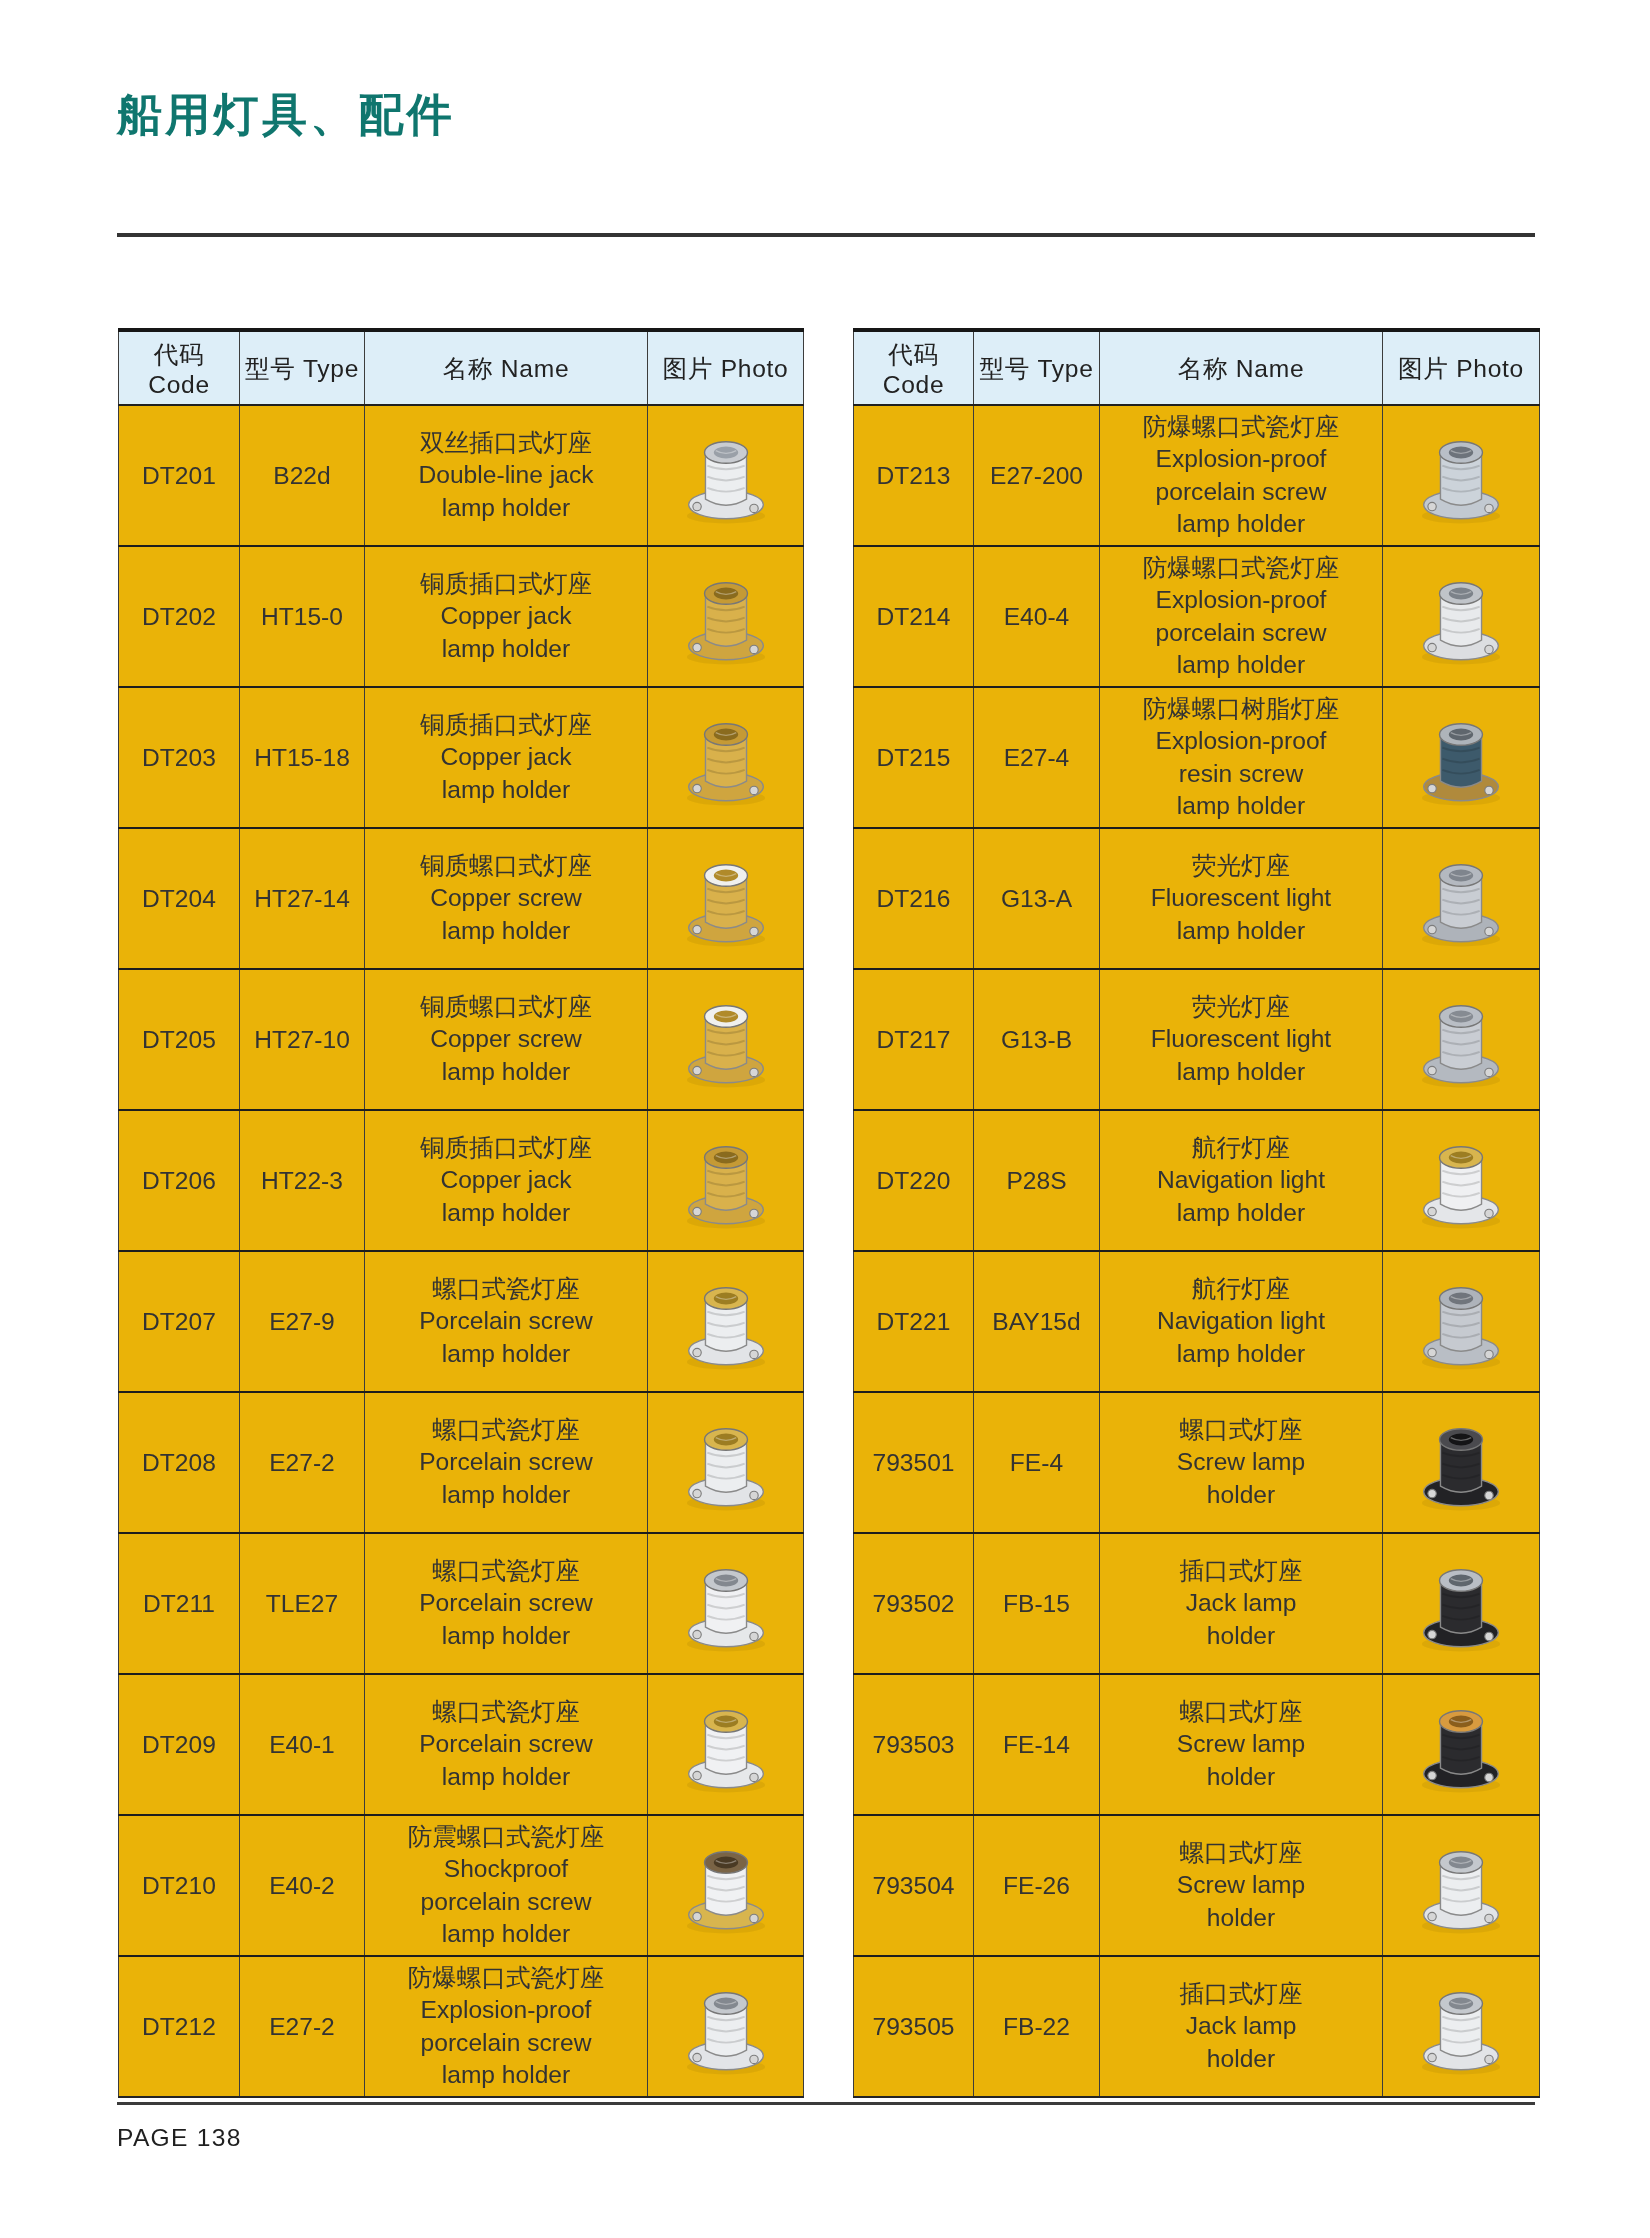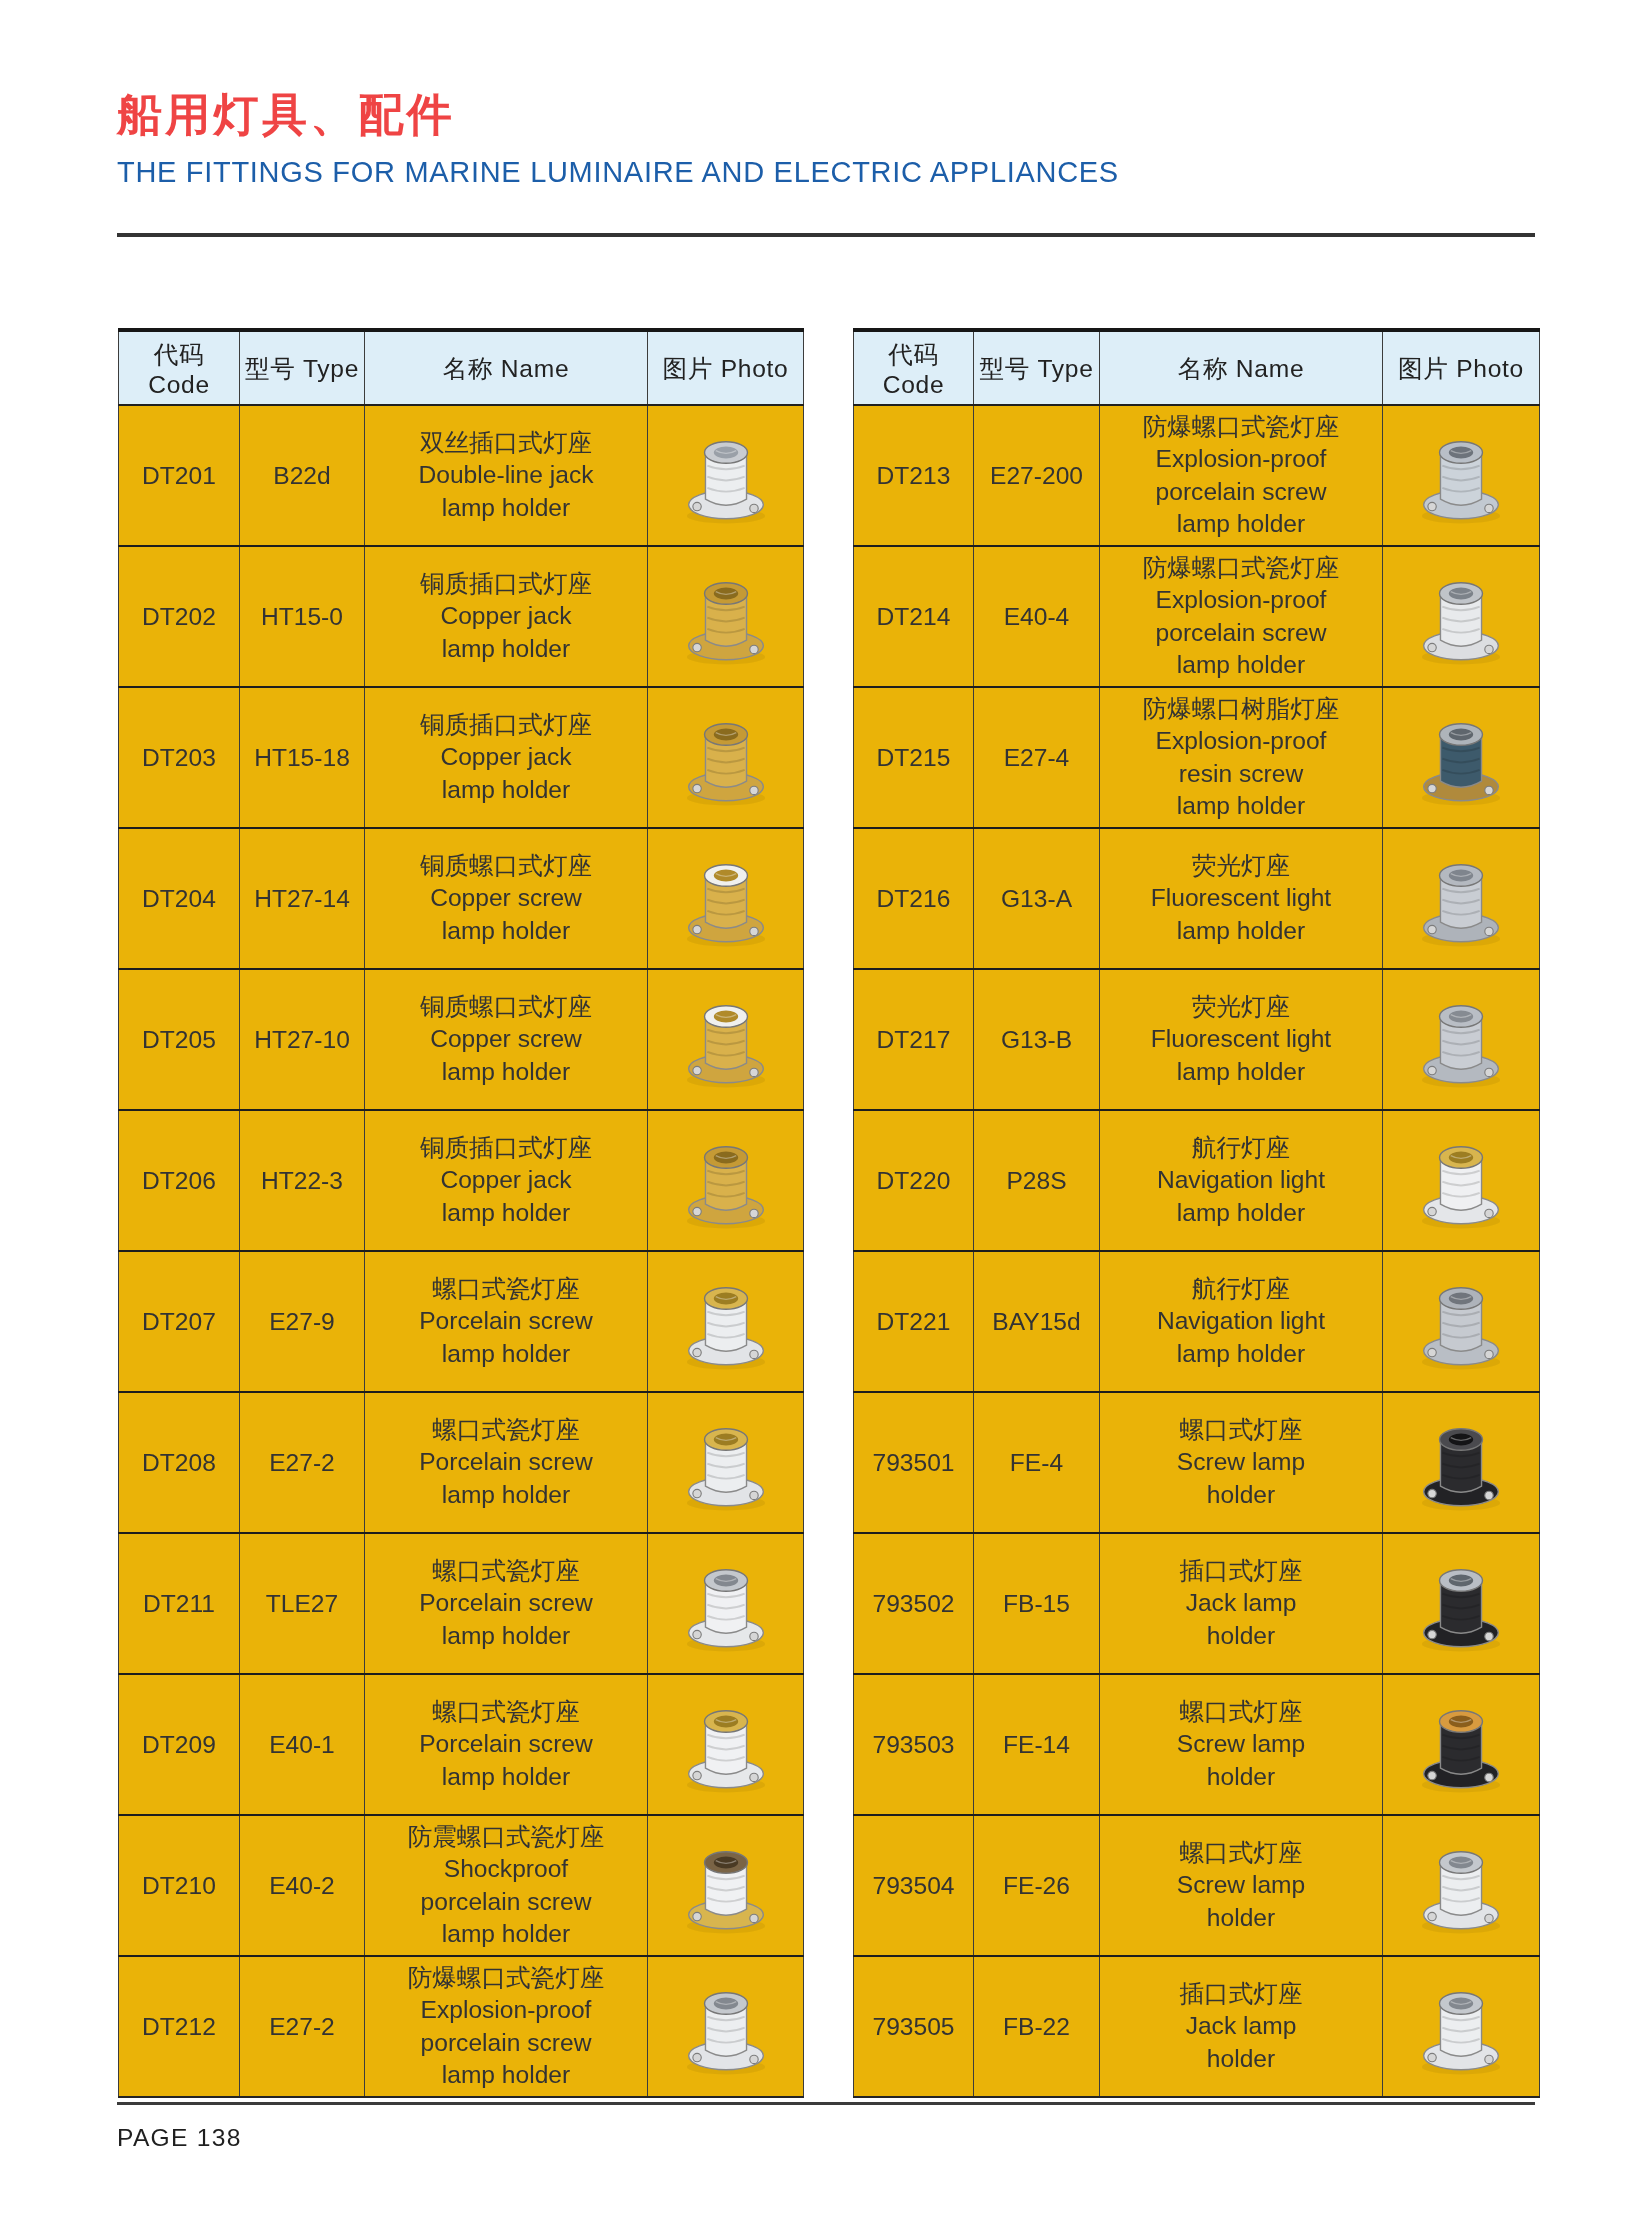--- a/index.html
+++ b/index.html
@@ -6,21 +6,21 @@
   body{
     width:1650px;height:2239px;position:relative;overflow:hidden;
     font-family:"Liberation Sans","DejaVu Sans",sans-serif;
     -webkit-font-smoothing:antialiased;
   }
   .page{position:absolute;inset:0;background:#ffffff;}
 
   .title-cn{
     position:absolute;left:117px;top:92px;
     font-size:45px;font-weight:700;letter-spacing:3.3px;line-height:1;
-    color:#ef4444;
+    color:#0f766e;
   }
   .title-en{
     position:absolute;left:117px;top:158px;
     font-size:29px;font-weight:400;letter-spacing:0.7px;line-height:1;
     color:#1c5ea9;
   }
   .rule{position:absolute;left:117px;width:1418px;background:#3b3b3b;}
   .rule.top{top:233px;height:4px;background:#343434;}
   .rule.bottom{top:2102px;height:3.3px;background:#3b3b3b;}
 
@@ -62,21 +62,20 @@
 
   td.c-photo .photo{display:inline-block;width:112px;height:112px;}
   td.c-photo svg{display:block;width:100%;height:100%;}
 </style>
 </head>
 <body>
 
 <div class="page">
 
   <div class="title-cn">船用灯具、配件</div>
-  <div class="title-en">THE FITTINGS FOR MARINE LUMINAIRE AND ELECTRIC APPLIANCES</div>
   <div class="rule top"></div>
 
   <table class="catalog left">
     <colgroup>
         <col style="width:121px">
         <col style="width:125px">
         <col style="width:283px">
         <col style="width:156px">
       </colgroup>
     <thead>

